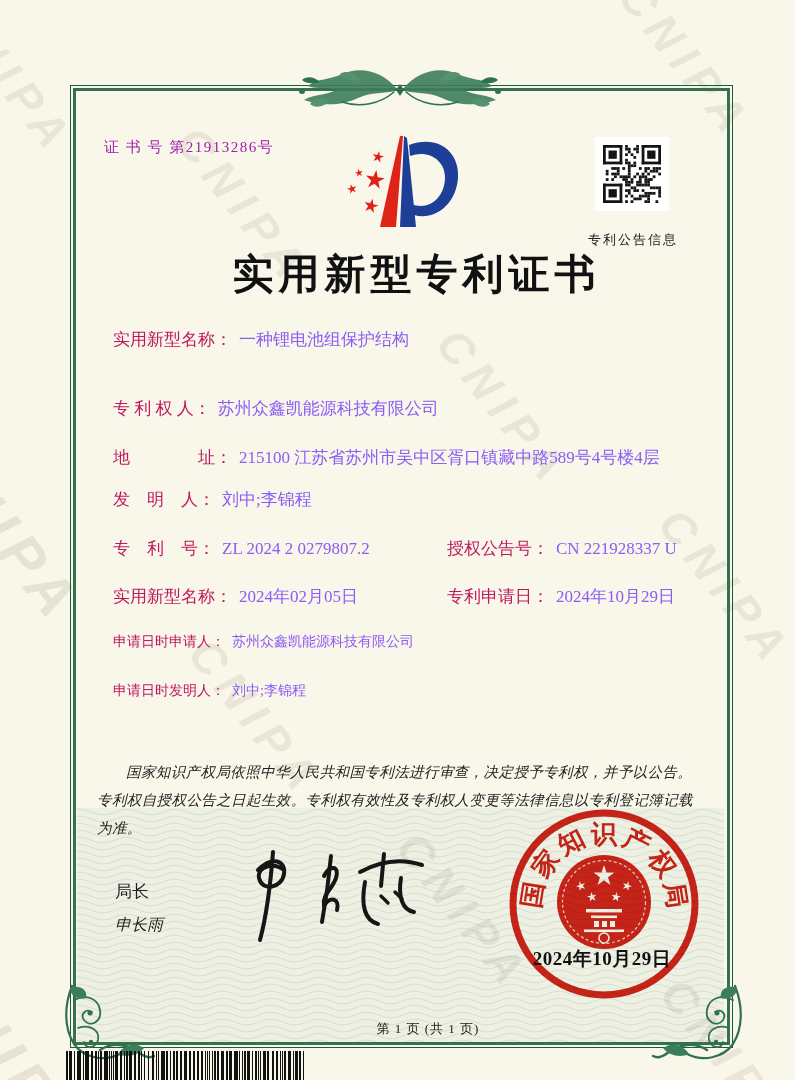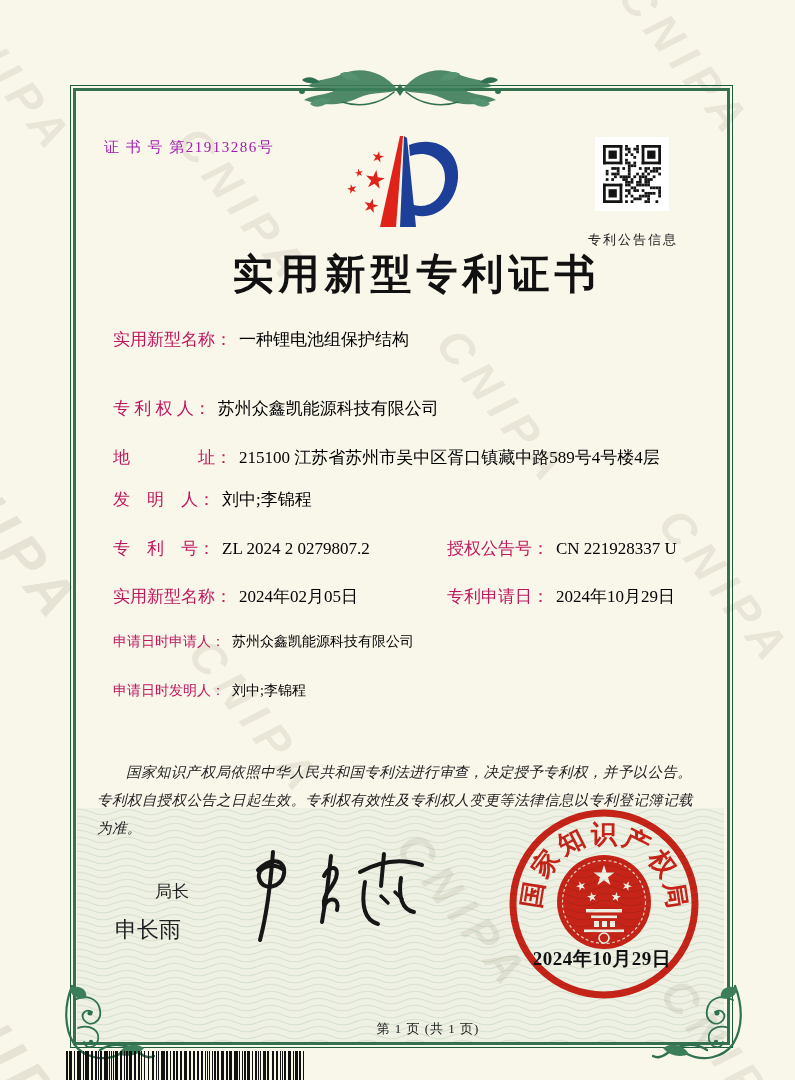--- a/index.html
+++ b/index.html
@@ -53,35 +53,35 @@
     font-size:13px;letter-spacing:2px;text-align:center;color:#222;margin-top:15px;
   }
   #page-title{
     position:absolute;left:70px;top:231px;width:661px;z-index:5;
     text-align:center;font-size:41px;font-weight:bold;letter-spacing:5px;
     color:#111;margin:16px;
   }
   
   .frow{position:absolute;left:113px;z-index:5;font-size:17px;white-space:nowrap;}
   .frow .lab{color:#be185d;}
-  .frow .val{color:#000000;margin-left:7px;}
+  .frow .val{color:#8b5cf6;margin-left:7px;}
   .col2{position:absolute;left:334px;}
   .small-row{font-size:14px;}
   
   #statement{
     position:absolute;left:97px;top:758px;width:602px;z-index:5;
     font-size:14.5px;line-height:28px;font-style:italic;color:#222;
     letter-spacing:0.4px;
   }
   #statement .l1{text-indent:2em;}
   
   #sig-title{position:absolute;left:115px;top:880px;z-index:5;
-    font-family:"Liberation Sans", sans-serif;font-size:17px;color:#222;margin-left:40px;}
+    font-family:"Liberation Sans", sans-serif;font-size:17px;color:#222;}
   #sig-name{position:absolute;left:115px;top:915px;z-index:5;
-    font-family:"Liberation Sans", sans-serif;font-size:22px;color:#222;}
+    font-family:"Liberation Sans", sans-serif;font-size:16px;color:#222;font-style:italic;}
   #autograph{position:absolute;left:232px;top:848px;z-index:5;}
   #seal{position:absolute;left:506px;top:806px;width:196px;height:196px;z-index:6;
     mix-blend-mode:multiply;}
   #seal-date{
     position:absolute;left:527px;top:946px;width:150px;z-index:7;
     text-align:center;font-size:19px;font-weight:bold;color:#101010;letter-spacing:0.5px;
   }
   
   #footer{
     position:absolute;left:70px;top:1020px;width:716px;z-index:5;

